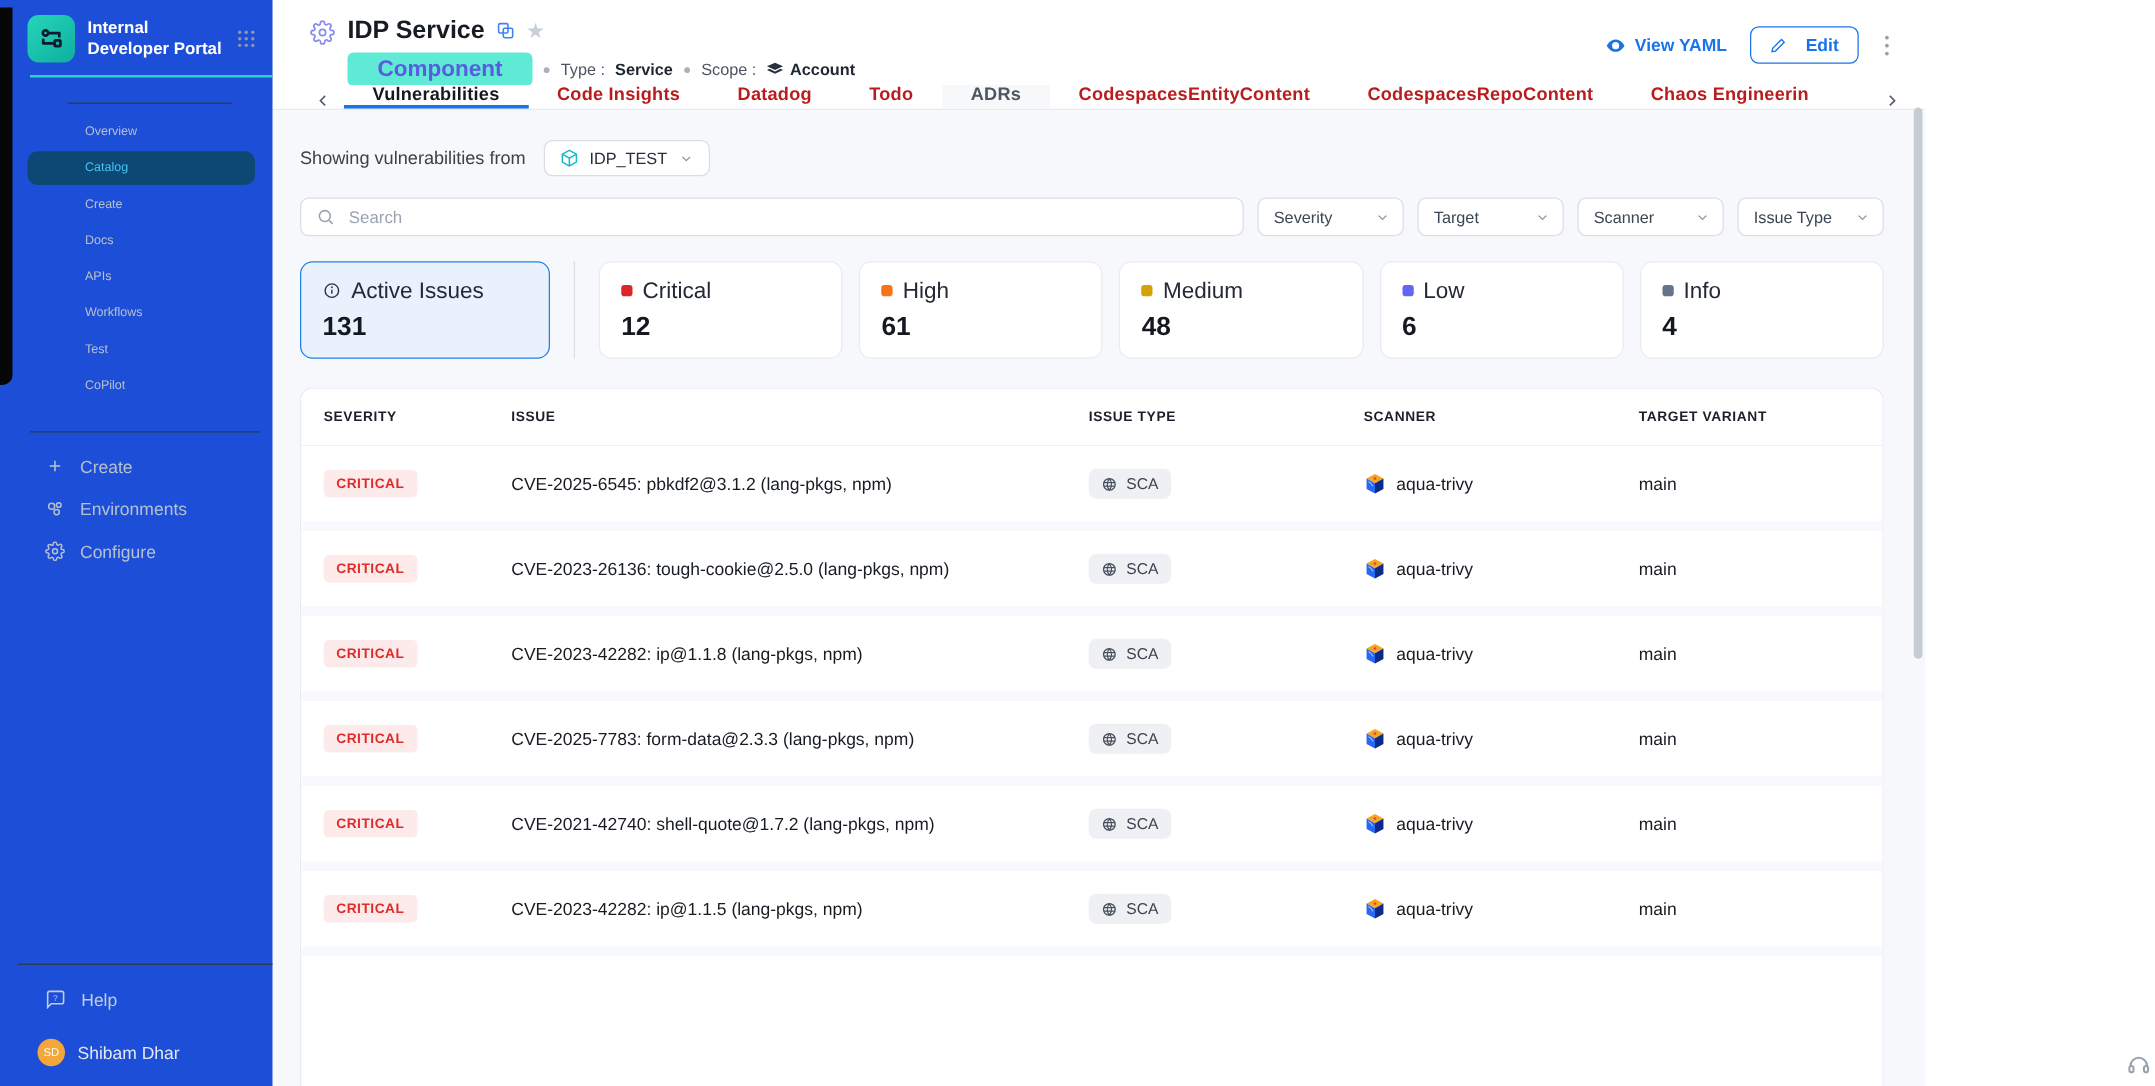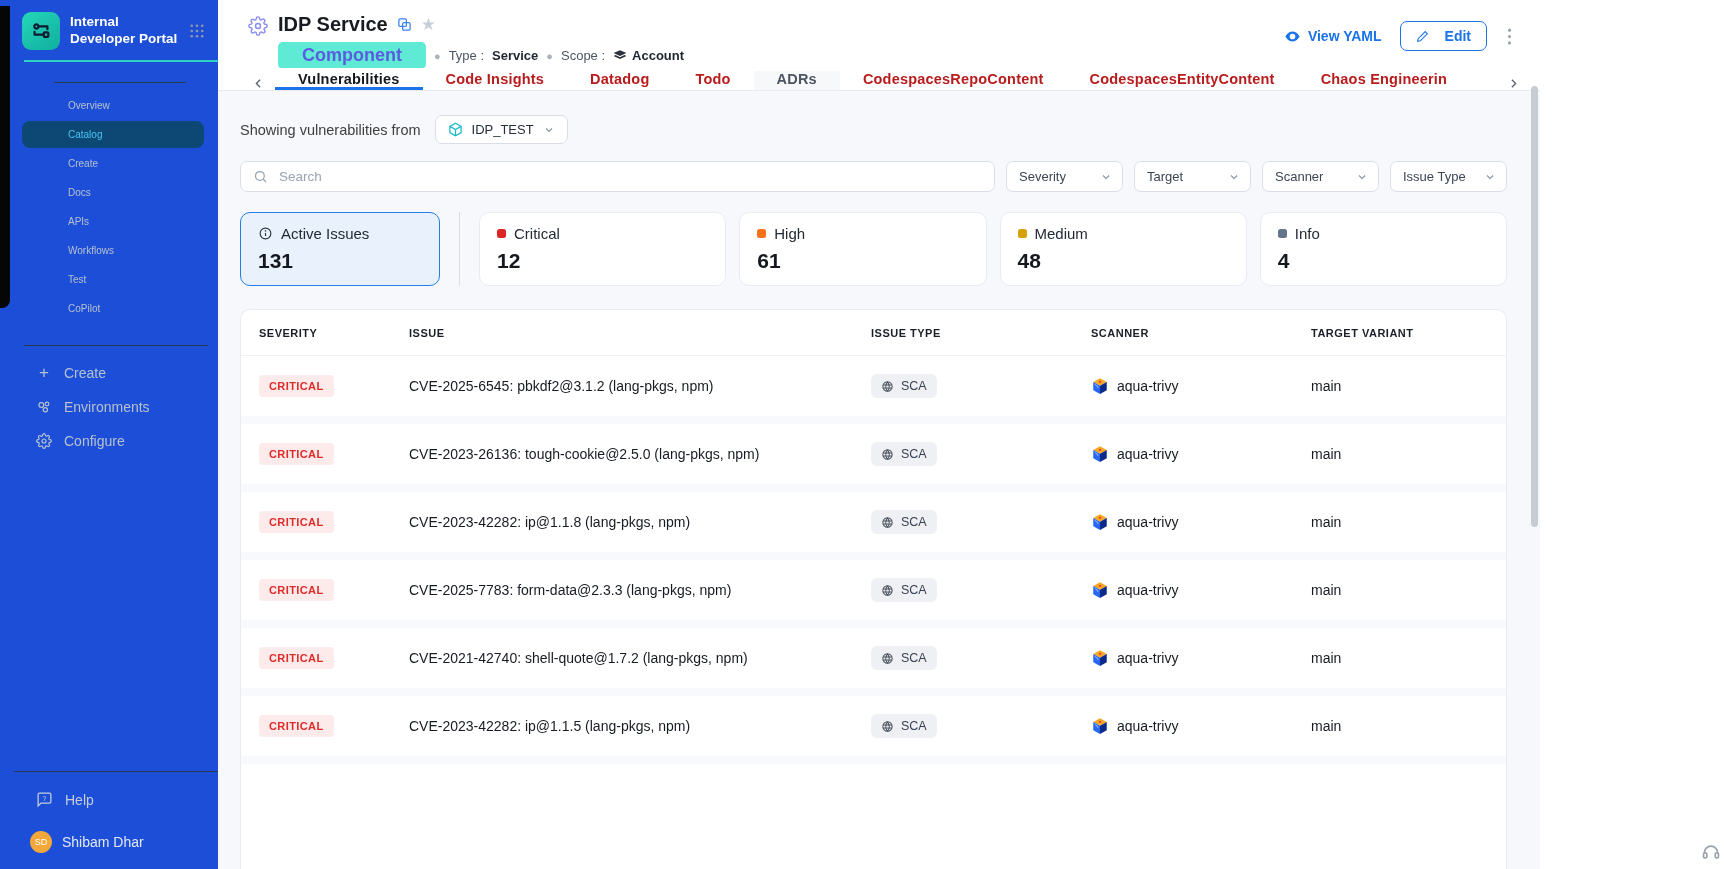--- a/index.html
+++ b/index.html
@@ -64,21 +64,21 @@
   .source-select { display:flex; align-items:center; gap:9px; background:#fff; border:1px solid #d9dee6; border-radius:7px; padding:6px 12px; font-size:13px; color:#272e3a; cursor:pointer;text-align:center; }
 
   .search-row { display:flex; gap:11px; margin-top:17px; }
   .search-box { flex:1; display:flex; align-items:center; gap:9px; background:#fff; border:1px solid #dadfe7; border-radius:7px; padding:0 12px; height:31px; }
   .search-box input { border:none; outline:none; flex:1; font-size:13.5px; color:#333; background:transparent; font-family:inherit; }
   .search-box input::placeholder { color:#9aa3b1; }
   .filter { width:117px; display:flex; align-items:center; justify-content:space-between; background:#fff; border:1px solid #dadfe7; border-radius:7px; padding:0 10px 0 12px; height:31px; font-size:13px; color:#3c4552; cursor:pointer; }
 
   .stats-row { display:flex; align-items:stretch; gap:13px; margin-top:20px; }
   .active-card { width:200px; background:#e9f2fc; border:1.5px solid #2080e8; border-radius:10px; padding:12px 17px; display:flex; flex-direction:column; gap:7px; cursor:pointer; }
-  .stat-top { display:flex; align-items:center; gap:8px; font-size:15px; color:#232a35; }
+  .stat-top { display:flex; align-items:center; gap:8px; font-size:18px; color:#232a35; }
   .stat-value { font-size:21px; font-weight:700; color:#15181e; }
   .stats-div { width:1px; background:#d9dee5; margin:0 6px; }
   .stat-card { flex:1; background:#fff; border:1px solid #e8ebf0; border-radius:10px; padding:12px 17px; display:flex; flex-direction:column; gap:7px; cursor:pointer; }
   .dot { width:9px; height:9px; border-radius:2.5px; flex:0 0 auto; }
 
   .table-card { margin-top:23px; background:#fff; border:1px solid #e8ebf0; border-bottom:none; border-radius:10px 10px 0 0; height:560px; overflow:hidden; }
   .t-head { display:grid; grid-template-columns:150px 462px 220px 220px 1fr; padding:0 18px; height:46px; align-items:center; border-bottom:1px solid #edf0f4; }
   .t-col { font-size:11px; font-weight:700; letter-spacing:.5px; color:#1a1f29; text-transform:uppercase; }
   .t-row { display:grid; grid-template-columns:150px 462px 220px 220px 1fr; padding:0 18px; height:68px; align-items:center; border-bottom:8px solid #f7f9fc; background:#fff; cursor:pointer; }
   .sev-badge { display:inline-block; background:#fcebea; color:#e02b2b; font-size:11px; font-weight:700; letter-spacing:.4px; padding:5px 10px; border-radius:4px; }
@@ -277,25 +277,25 @@
 
   <div class="tab">
     <span>Todo</span>
   </div>
 
   <div class="tab hl">
     <span>ADRs</span>
   </div>
 
   <div class="tab">
+    <span>CodespacesEntityContent</span>
+  </div>
+
+  <div class="tab">
     <span>CodespacesRepoContent</span>
-  </div>
-
-  <div class="tab">
-    <span>CodespacesEntityContent</span>
   </div>
 
   <div class="tab">
     <span>Chaos Engineerin</span>
   </div>
 </div>
       <span class="tab-chev right">
         <svg width="13" height="13" viewBox="0 0 24 24" fill="none" stroke="#565f6d" stroke-width="2.4">
             <path d="M9 5l7 7-7 7"></path>
           </svg>
@@ -388,20 +388,27 @@
   </div>
 
   <div class="stat-card">
     <div class="stat-top">
       <span class="dot" style="background: rgb(212, 161, 6);"></span>
       <span>Medium</span>
     </div>
     <div class="stat-value">48</div>
   </div>
 
+  <div class="stat-card">
+    <div class="stat-top">
+      <span class="dot" style="background: rgb(99, 102, 241);"></span>
+      <span>Low</span>
+    </div>
+    <div class="stat-value">6</div>
+  </div>
 
   <div class="stat-card">
     <div class="stat-top">
       <span class="dot" style="background: rgb(100, 116, 139);"></span>
       <span>Info</span>
     </div>
     <div class="stat-value">4</div>
   </div>
 </div>
       </div>

